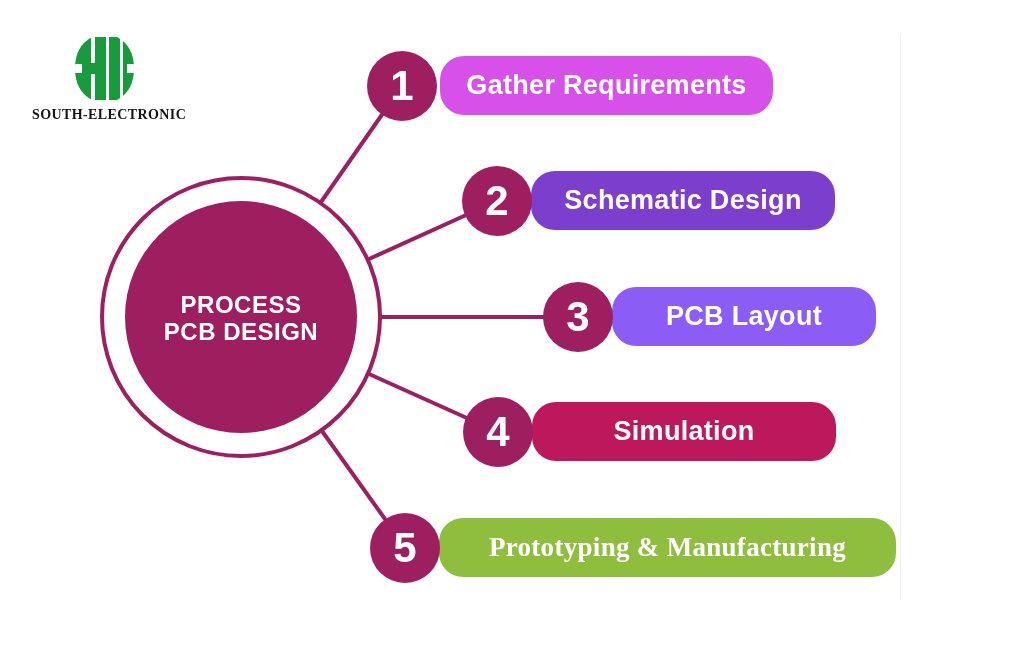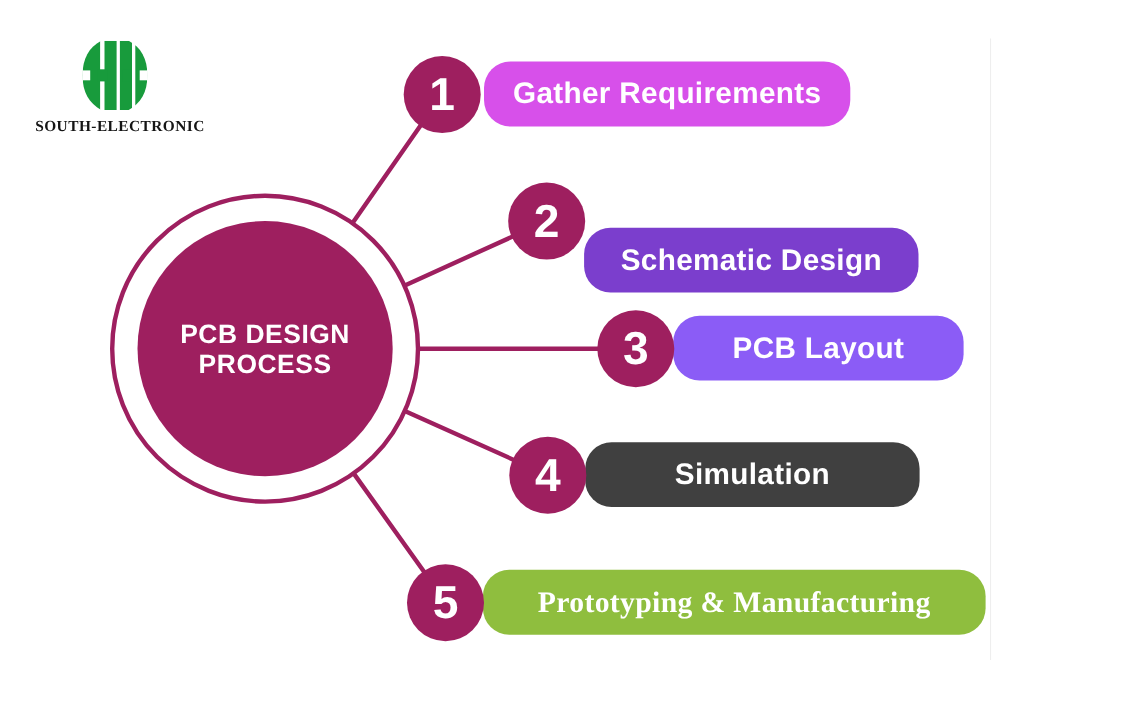--- a/index.html
+++ b/index.html
@@ -62,21 +62,21 @@
     display: flex;
     align-items: center;
     justify-content: center;
     color: #ffffff;
     font-weight: 700;
     font-size: 27px;
     letter-spacing: 0.3px;
     white-space: nowrap;
   }
   .bar1 { left: 440px; top:  56px; width: 333px; }
-  .bar2 { left: 531px; top: 171px; width: 304px; margin-top: 36px; }
+  .bar2 { left: 531px; top: 171px; width: 304px; }
   .bar3 { left: 612px; top: 287px; width: 264px; }
   .bar4 { left: 532px; top: 402px; width: 304px; }
   .bar5 { left: 439px; top: 518px; width: 457px; }
 
   .badge {
     position: absolute;
     width: 70px;
     height: 70px;
     border-radius: 50%;
     display: flex;
@@ -134,34 +134,34 @@
     <line x1="321" y1="202" x2="402" y2="86" class="connector" style="stroke: rgb(158, 31, 95);"></line>
     <line x1="369" y1="259" x2="497" y2="201" class="connector" style="stroke: rgb(158, 31, 95);"></line>
     <line x1="381" y1="317" x2="578" y2="317" class="connector" style="stroke: rgb(158, 31, 95);"></line>
     <line x1="369" y1="374" x2="498" y2="432" class="connector" style="stroke: rgb(158, 31, 95);"></line>
     <line x1="322" y1="431" x2="405" y2="547" class="connector" style="stroke: rgb(158, 31, 95);"></line>
     <circle cx="241" cy="317" r="139" class="hub-ring" style="stroke: rgb(158, 31, 95);"></circle>
     <circle cx="241" cy="317" r="116" style="fill: rgb(158, 31, 95);"></circle>
   </svg>
 
   <div class="hub-label">
+    <div>PROCESS</div>
     <div>PCB DESIGN</div>
-    <div>PROCESS</div>
   </div>
 
   <div class="bar bar1" style="background: rgb(215, 80, 234);">
     <span>Gather Requirements</span>
   </div>
   <div class="bar bar2" style="background: rgb(123, 62, 205);">
     <span>Schematic Design</span>
   </div>
   <div class="bar bar3" style="background: #8b5cf6;">
     <span>PCB Layout</span>
   </div>
-  <div class="bar bar4" style="background: #404040; text-align: center;">
+  <div class="bar bar4" style="background: #be185d; text-align: center;">
     <span>Simulation</span>
   </div>
   <div class="bar bar5" style="background: rgb(143, 190, 62); font-family: Liberation Serif, serif;">
     <span>Prototyping &amp; Manufacturing</span>
   </div>
 
   <div class="badge badge1" style="background: rgb(158, 31, 95);">
     <span>1</span>
   </div>
   <div class="badge badge2" style="background: rgb(158, 31, 95);">

